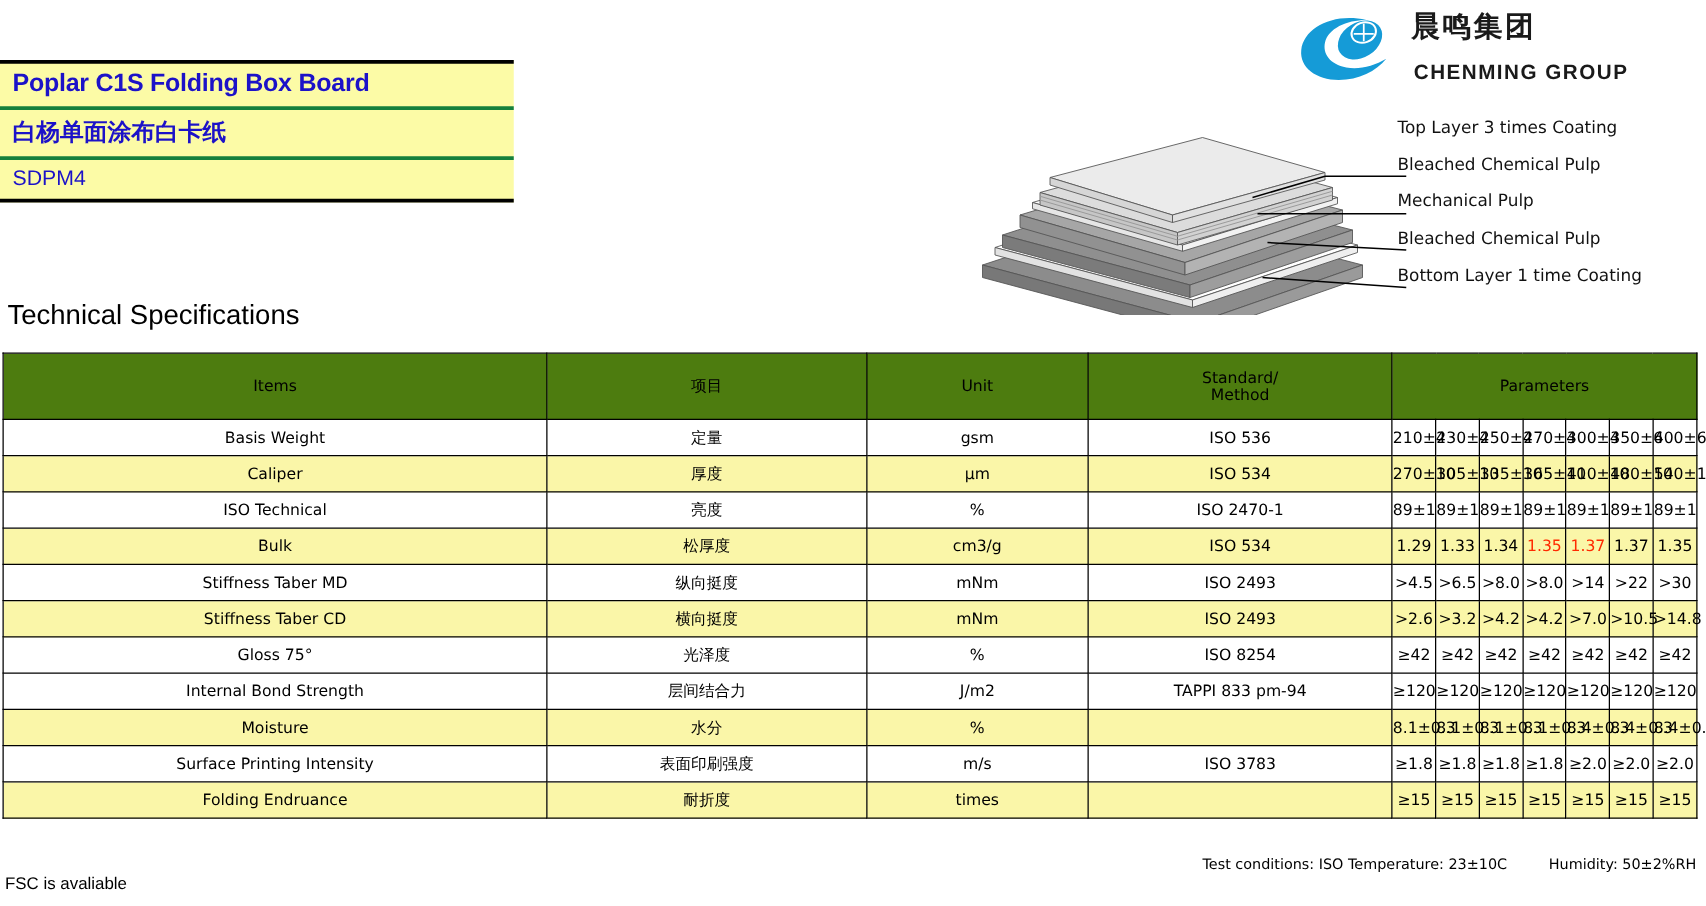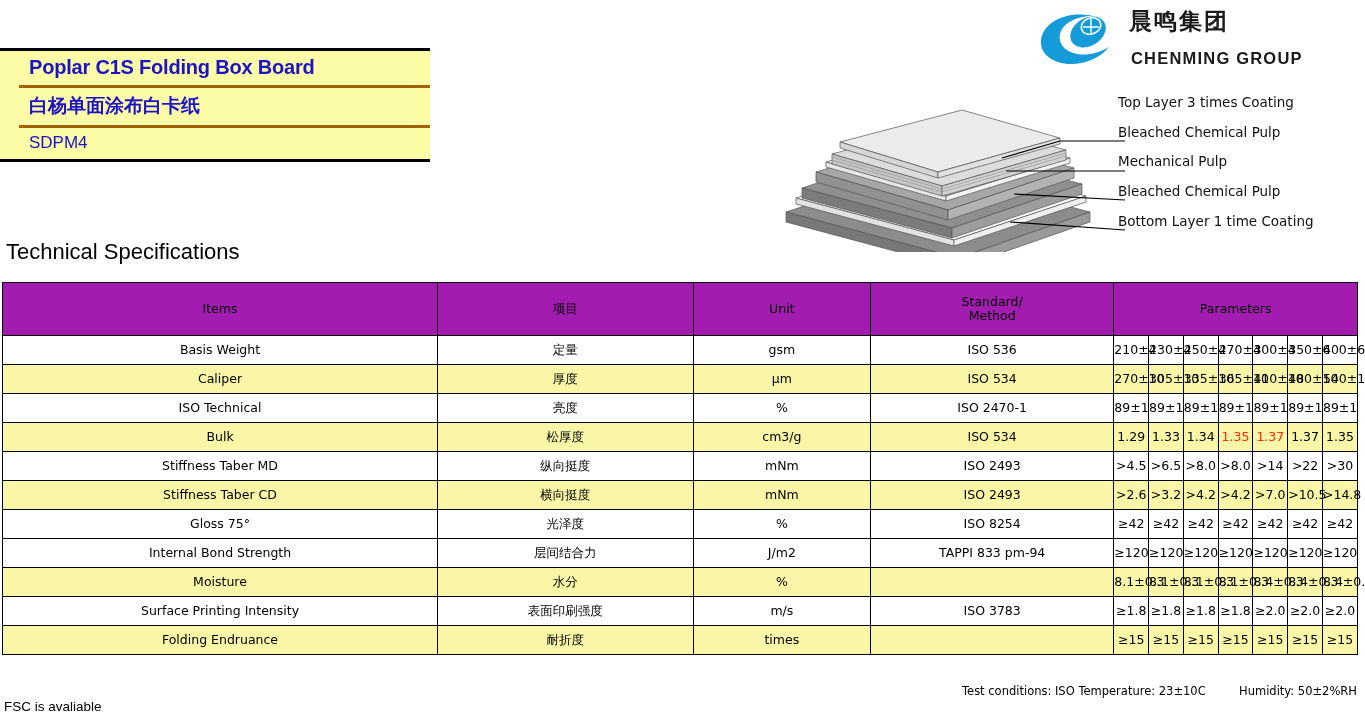--- a/index.html
+++ b/index.html
@@ -5,24 +5,24 @@
   html,body{margin:0;padding:0;}
   body{
     width:1365px;height:725px;background:#ffffff;
     font-family:"Liberation Sans","DejaVu Sans",sans-serif;
     color:#000;overflow:hidden;position:relative;
   }
 
   
   #title-block{
     position:absolute;left:0;top:48px;width:411px;
-    background:#FCFBA6;border-top:3px solid #000;border-bottom:3px solid #000;padding-left:19px;
+    background:#FCFBA6;border-top:3px solid #000;border-bottom:3px solid #000;
   }
   .title-row{padding:5px 10px 6px 10px;}
-  .title-row + .title-row{border-top:3px solid #a16207;}
+  .title-row + .title-row{border-top:3px solid #15803d;}
   #title-en{font-size:20px;font-weight:bold;color:#1c12c8;letter-spacing:-.2px;}
   #title-cn{font-size:19px;font-weight:bold;color:#1c12c8;}
   #title-code{font-size:17px;color:#1c12c8;font-weight:normal;}
 
   
   #logo{position:absolute;right:22px;top:4px;width:310px;height:66px;}
   #logo-mark{position:absolute;left:0;top:4px;width:86px;height:58px;}
   #logo-cn{position:absolute;left:96px;top:2px;font-size:23px;font-weight:bold;
     color:#1a1a1a;letter-spacing:2px;font-family:"DejaVu Sans",sans-serif;}
   #logo-en{position:absolute;left:98px;top:45px;font-size:16.5px;font-weight:bold;
@@ -40,21 +40,21 @@
   
   #spec-table{
     position:absolute;left:2px;top:282px;width:1356px;
     border-collapse:collapse;table-layout:fixed;
     font-family:"DejaVu Sans",sans-serif;
   }
   #spec-table td,#spec-table th{
     border:1.5px solid #000;text-align:center;vertical-align:middle;
     font-size:12.5px;font-weight:normal;padding:0;height:28px;line-height:1.15;
   }
-  #spec-table thead th{background:#a21caf;height:52px;font-size:12.5px;}
+  #spec-table thead th{background:#4d7c0f;height:52px;font-size:12.5px;}
   tr.row-yellow td{background:#FAF6A8;}
   tr.row-white  td{background:#ffffff;}
   td.val-red{color:#FF2A00;}
   .c1{width:210px;} .c2{width:123px;} .c3{width:85px;} .c4{width:117px;}
   .cp{width:117.2px;}
 
   
   #fsc-note{position:absolute;left:4px;top:699px;font-size:13.5px;color:#000;}
   #test-cond{position:absolute;right:8px;top:684px;font-size:11.5px;color:#000;
     font-family:"DejaVu Sans",sans-serif;white-space:nowrap;}

